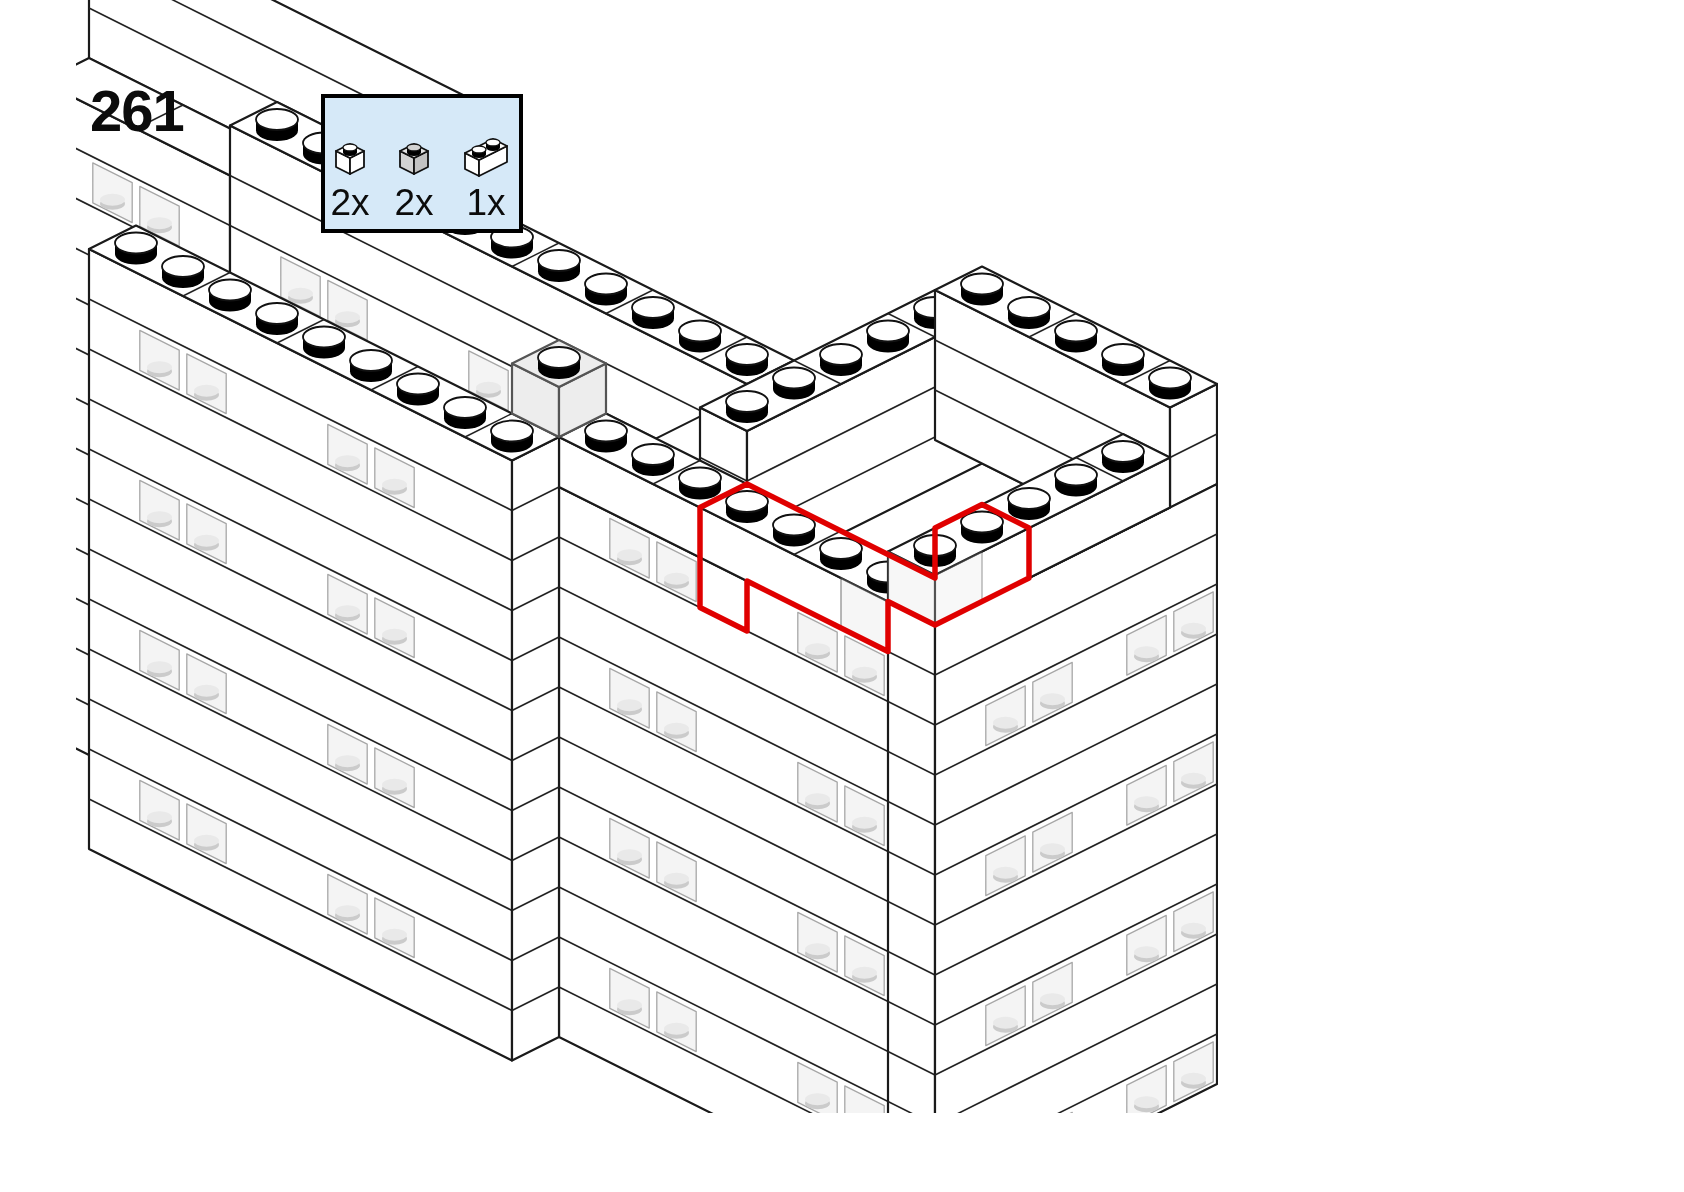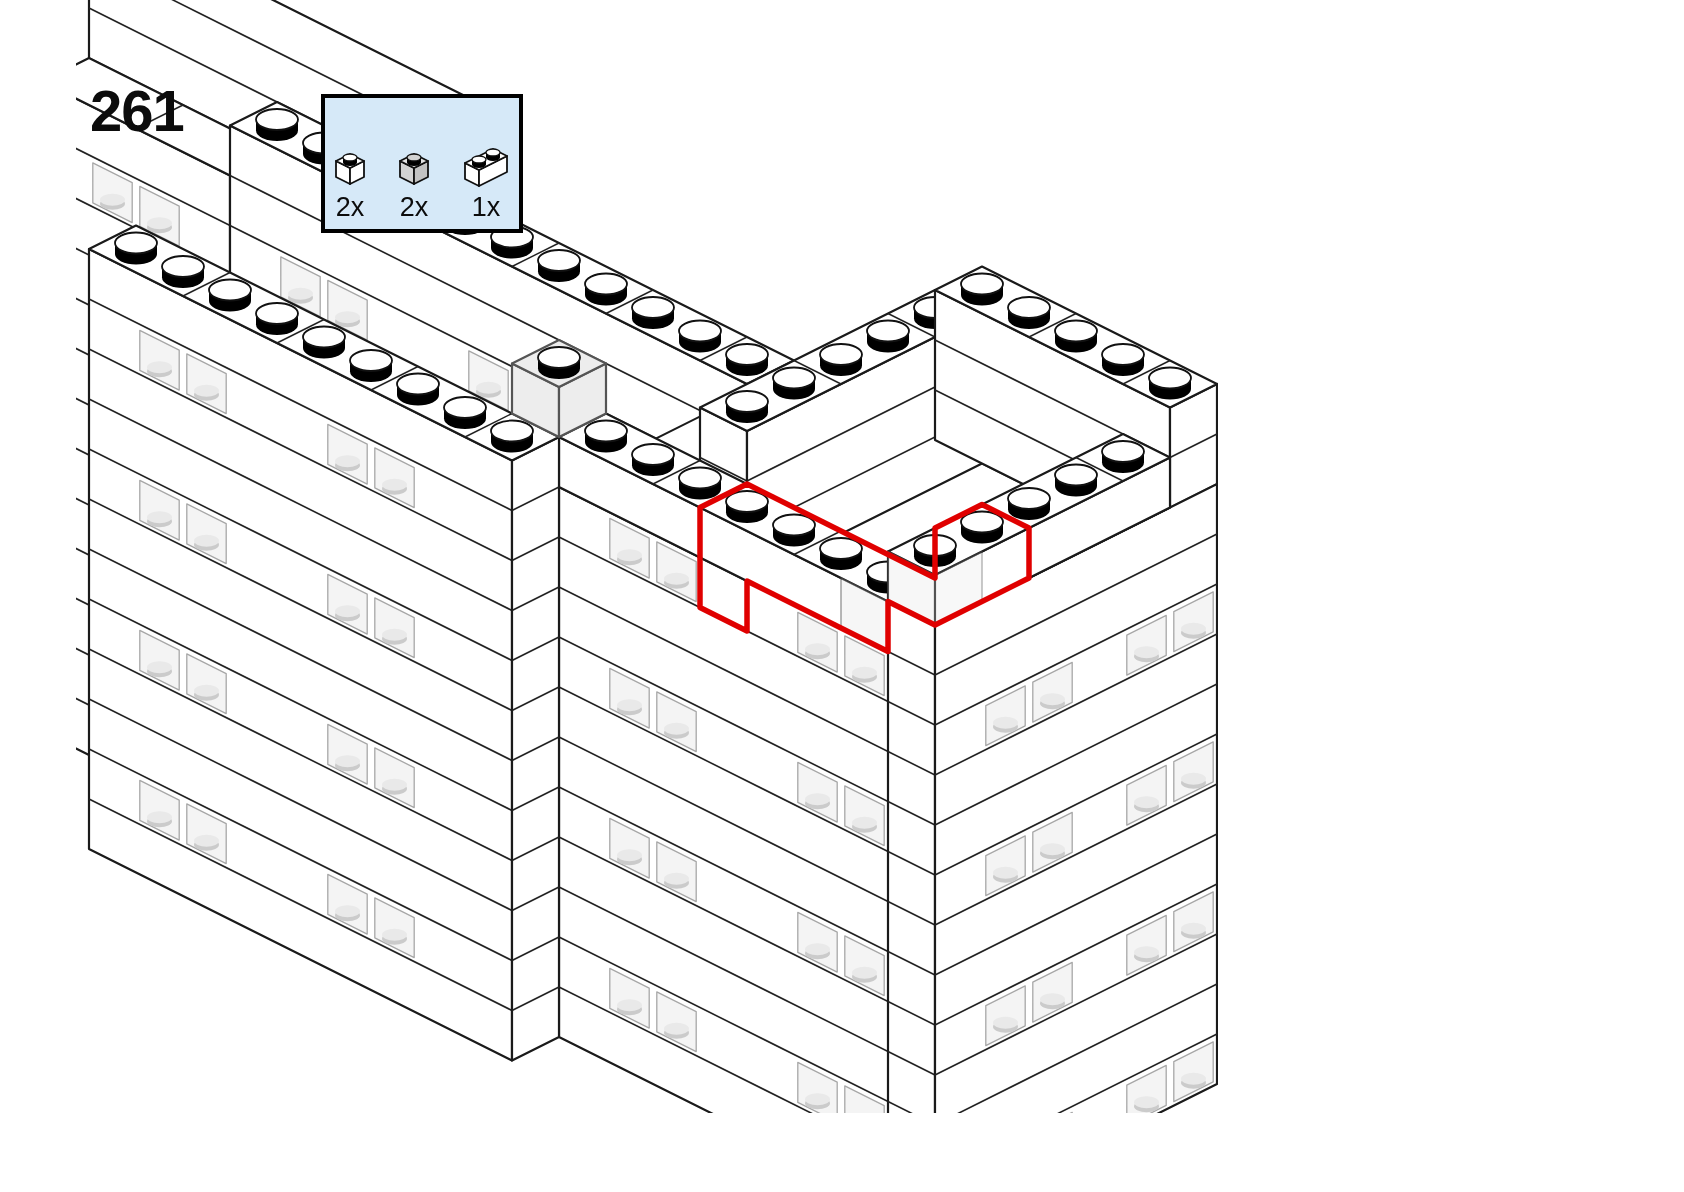--- a/index.html
+++ b/index.html
@@ -5,21 +5,21 @@
   html,body{margin:0;padding:0;background:#fff;}
   .page{position:relative;width:1684px;height:1192px;background:#fff;overflow:hidden;
         font-family:"Liberation Sans", sans-serif;}
   #scene{position:absolute;left:0;top:0;}
   .step-number{position:absolute;left:90px;top:82px;font-size:58px;font-weight:800;
         color:#0c0c0c;letter-spacing:-1px;line-height:1;}
   .parts-callout{position:absolute;left:321px;top:94px;width:178px;height:117px;
         border:4px solid #000;display:flex;align-items:flex-end;justify-content:center;
         gap:14px;padding:6px 8px 8px 8px;}
   .part{display:flex;flex-direction:column;align-items:center;}
-  .part-label{font-size:27px;color:#0c0c0c;line-height:1;margin-top:1px;}
+  .part-label{font-size:37px;color:#0c0c0c;line-height:1;margin-top:1px;}
 </style>
 </head>
 <body>
 
 <div class="page">
   <svg id="scene" width="1684" height="1192" viewBox="0 0 1684 1192">
       <defs>
         <clipPath id="cp">
           <rect x="76" y="0" width="1142" height="1113"></rect>
         </clipPath>

